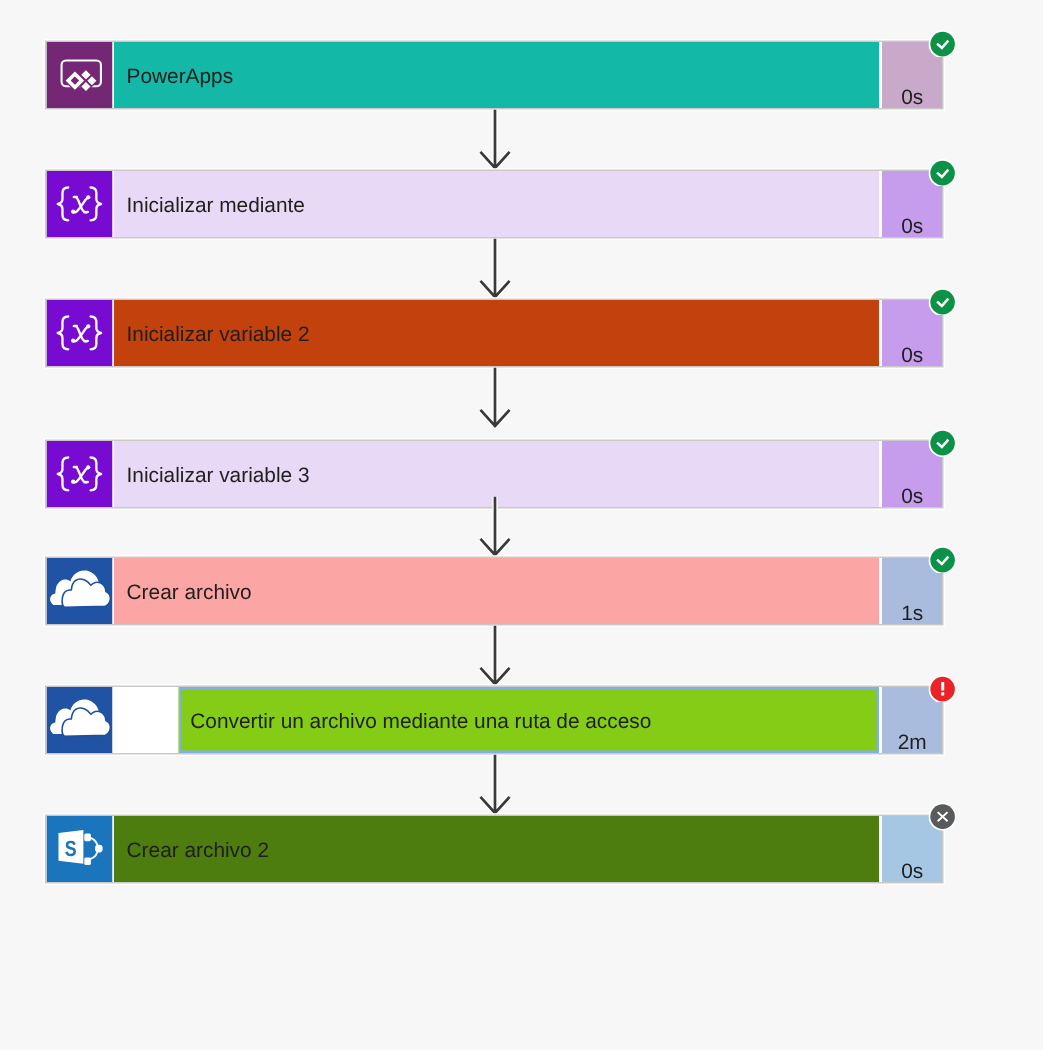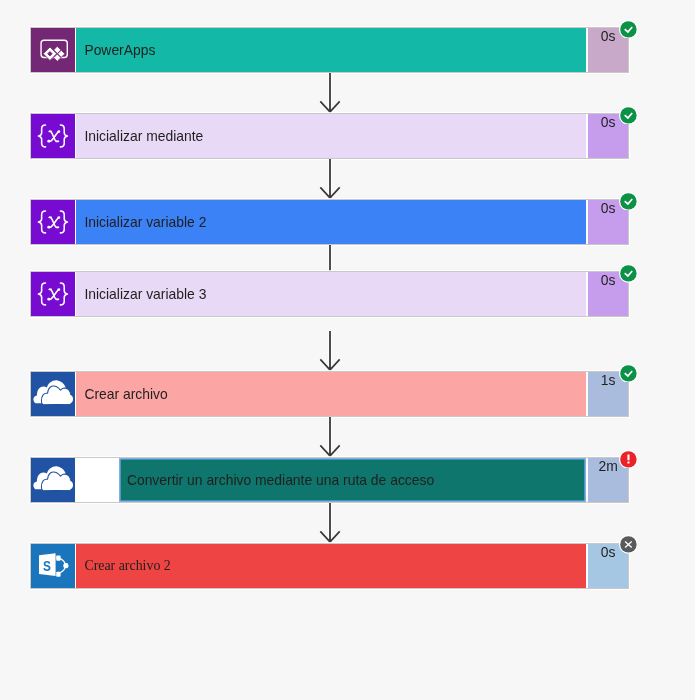--- a/index.html
+++ b/index.html
@@ -20,21 +20,21 @@
   .icon-box{position:relative;width:44.2px;flex:0 0 44.2px;align-self:stretch;overflow:hidden;}
   .icon-box > svg{display:block;width:44.2px;height:44.4px;}
 
   .body-box{position:relative;flex:1 1 auto;margin-left:1.5px;align-self:stretch;
             box-sizing:border-box;
             display:flex;align-items:center;}
   .body-box.selected{box-shadow:inset 0 0 0 1.6px #82AEEE;}
   .title{font-size:13.9px;color:#201F1E;padding-left:8.1px;white-space:nowrap;}
 
   .dur-box{position:relative;flex:0 0 40.6px;box-sizing:border-box;margin-left:1.5px;align-self:stretch;
-           display:flex;align-items:flex-start;justify-content:center;}
+           display:flex;align-items:flex-end;justify-content:center;}
   .dur{font-size:13.9px;color:#201F1E;}
 
   .badge{position:absolute;left:589.0px;top:-7.2px;width:18.8px;height:18.8px;}
   .badge svg{display:block;width:18.8px;height:18.8px;}
 
   .arrow{position:absolute;left:0;top:0;overflow:visible;}
 </style>
 </head>
 <body>
 
@@ -124,40 +124,40 @@
                 <path d="M19.6 18.3 C21.0 18.0 21.7 19.3 22.5 21.3 C23.4 23.6 24.3 26.0 25.3 27.4 C26.0 28.4 26.9 28.7 28.2 28.4"></path>
                 <path d="M28.6 18.7 C27.6 19.4 26.7 20.6 25.6 22.3 C24.2 24.4 22.6 26.6 21.4 27.7 C20.5 28.5 19.6 28.7 18.9 28.4"></path>
                 <path d="M19.2 18.4 L21.2 18.2"></path>
                 <path d="M26.3 28.6 L28.5 28.3"></path>
               </g>
               <circle cx="28.85" cy="18.55" r="1.4" fill="#ffffff"></circle>
               <circle cx="18.75" cy="28.15" r="1.4" fill="#ffffff"></circle>
             </g>
           </svg>
         </div>
-      <div class="body-box" style="background: #3b82f6;">
+      <div class="body-box" style="background: #c2410c;">
         <span class="title">Inicializar variable 2</span>
       </div>
       <div class="dur-box" style="background: rgb(198, 156, 237);">
         <span class="dur">0s</span>
       </div>
     </div>
     <span class="badge">
         <svg viewBox="0 0 18.8 18.8" xmlns="http://www.w3.org/2000/svg">
           <circle cx="9.4" cy="9.4" r="9.4" fill="#FFFFFF"></circle>
           <circle cx="9.4" cy="9.4" r="8.2" fill="#0B9247"></circle>
           <path d="M5.7 9.1 L8.9 12.0 L13.2 7.05" fill="none" stroke="#ffffff" stroke-width="1.7" stroke-linecap="butt" stroke-linejoin="miter"></path>
         </svg>
       </span>
   </div>
   <div class="arrow" style="left: 314px; top: 245.16px;"><svg width="32" height="40.579999999999984" viewBox="0 0 32 40.579999999999984" xmlns="http://www.w3.org/2000/svg">
         <path d="M16.0 0 V38.98 M6.3 28.28 L16.0 38.98 L25.7 28.28" stroke="#FFFFFF" stroke-width="3.4" fill="none" stroke-linecap="butt" stroke-linejoin="miter"></path>
         <path d="M16.0 0 V38.98 M6.3 28.28 L16.0 38.98 L25.7 28.28" stroke="#3B3A39" stroke-width="1.8" fill="none" stroke-linecap="butt" stroke-linejoin="miter"></path>
       </svg></div>
-  <div class="node" style="top: 271px; border-radius: 20px;">
+  <div class="node" style="top: 293px; border-radius: 20px;">
     <div class="card">
       <div class="icon-box">
           <svg viewBox="1 1 44.2 44.4" xmlns="http://www.w3.org/2000/svg">
             <rect x="0" y="0" width="47" height="47" fill="#770BD2"></rect>
             <g>
               <g fill="none" stroke="#ffffff" stroke-width="1.55" stroke-linecap="round" stroke-linejoin="round">
                 <path d="M15.5 12.0 C13.0 12.0 11.65 13.3 11.65 15.7 L11.65 19.7 C11.65 21.3 10.6 22.6 8.5 23.0 C10.6 23.4 11.65 24.7 11.65 26.3 L11.65 30.2 C11.65 32.6 13.0 33.9 15.5 33.9"></path>
                 <path d="M30.4 12.0 C32.9 12.0 34.25 13.3 34.25 15.7 L34.25 19.7 C34.25 21.3 35.3 22.6 37.4 23.0 C35.3 23.4 34.25 24.7 34.25 26.3 L34.25 30.2 C34.25 32.6 32.9 33.9 30.4 33.9"></path>
                 <path d="M19.6 18.3 C21.0 18.0 21.7 19.3 22.5 21.3 C23.4 23.6 24.3 26.0 25.3 27.4 C26.0 28.4 26.9 28.7 28.2 28.4"></path>
                 <path d="M28.6 18.7 C27.6 19.4 26.7 20.6 25.6 22.3 C24.2 24.4 22.6 26.6 21.4 27.7 C20.5 28.5 19.6 28.7 18.9 28.4"></path>
@@ -222,21 +222,21 @@
     <div class="card">
       <div class="icon-box">
           <svg viewBox="1 1 44.2 44.4" xmlns="http://www.w3.org/2000/svg">
             <rect x="0" y="0" width="47" height="47" fill="#2053A4"></rect>
             <g>
               <path d="M5.6 32.3 C4.4 31.5 3.5 30.2 3.4 28.7 C3.3 26.6 4.8 24.8 6.9 24.6 C6.9 23.5 7.0 22.5 7.2 21.6 C7.5 19.3 8.7 17.3 10.6 16.2 C12.6 15.0 15.1 15.2 16.9 16.6 C18.3 11.7 22.9 8.6 27.6 9.4 C32.2 10.2 35.7 14.1 36.1 18.8 L34.5 32.3 Z" fill="#ffffff"></path>
               <path d="M13.0 33.8 C11.9 33.1 11.4 31.6 11.4 30.0 C11.4 27.6 11.9 25.4 13.1 23.9 C14.0 22.8 15.2 22.3 16.4 22.3 L17.6 22.3 C17.8 19.6 18.7 17.3 20.4 16.0 C21.5 15.2 22.6 14.9 23.9 15.0 C25.5 15.1 27.0 15.7 28.3 16.8 C29.2 17.6 29.9 18.5 30.6 19.2 C31.4 18.2 32.3 17.6 33.5 17.3 C35.3 16.9 37.2 17.4 38.6 18.7 C39.9 19.9 40.6 21.6 40.6 23.3 C42.3 24.0 43.5 25.5 43.6 27.4 C43.7 29.8 42.4 32.1 40.3 33.2 Z" fill="#ffffff" stroke="#1E4F9E" stroke-width="1.05" stroke-linejoin="round"></path>
             </g>
           </svg>
         </div>
-      <div class="body-box selected" style="background: #0f766e; margin-left: 44px;">
+      <div class="body-box selected" style="background: #84cc16; margin-left: 44px;">
         <span class="title">Convertir un archivo mediante una ruta de acceso</span>
       </div>
       <div class="dur-box" style="background: rgb(169, 188, 222);">
         <span class="dur">2m</span>
       </div>
     </div>
     <span class="badge">
         <svg viewBox="0 0 18.8 18.8" xmlns="http://www.w3.org/2000/svg">
           <circle cx="9.4" cy="9.4" r="9.4" fill="#FFFFFF"></circle>
           <circle cx="9.4" cy="9.4" r="8.2" fill="#EA2328"></circle>
@@ -257,21 +257,21 @@
             <g>
               <path d="M29.7 15.3 C33.0 16.6 35.3 19.4 35.3 22.6 C35.3 25.9 33.0 28.7 29.7 30.0" fill="none" stroke="#ffffff" stroke-width="1.25"></path>
               <path d="M9.0 12.3 L25.6 10.3 L25.6 32.9 L9.0 30.9 Z" fill="#ffffff"></path>
               <text x="13.1" y="27.9" font-family="&quot;Liberation Sans&quot;,sans-serif" font-weight="bold" font-size="14.6" textLength="7.9" lengthAdjust="spacingAndGlyphs" fill="#1B75BD">S</text>
               <rect x="26.2" y="12.6" width="4.4" height="5.2" rx="1.0" fill="#ffffff"></rect>
               <rect x="26.2" y="28.7" width="4.4" height="5.0" rx="1.0" fill="#ffffff"></rect>
               <rect x="33.4" y="20.1" width="5.0" height="5.2" rx="2.1" fill="#ffffff"></rect>
             </g>
           </svg>
         </div>
-      <div class="body-box" style="background: #ef4444; font-family: Liberation Serif, serif;">
+      <div class="body-box" style="background: #4d7c0f;">
         <span class="title">Crear archivo 2</span>
       </div>
       <div class="dur-box" style="background: rgb(165, 199, 228);">
         <span class="dur">0s</span>
       </div>
     </div>
     <span class="badge">
         <svg viewBox="0 0 18.8 18.8" xmlns="http://www.w3.org/2000/svg">
           <circle cx="9.4" cy="9.4" r="9.4" fill="#FFFFFF"></circle>
           <circle cx="9.4" cy="9.4" r="8.2" fill="#585A5C"></circle>

